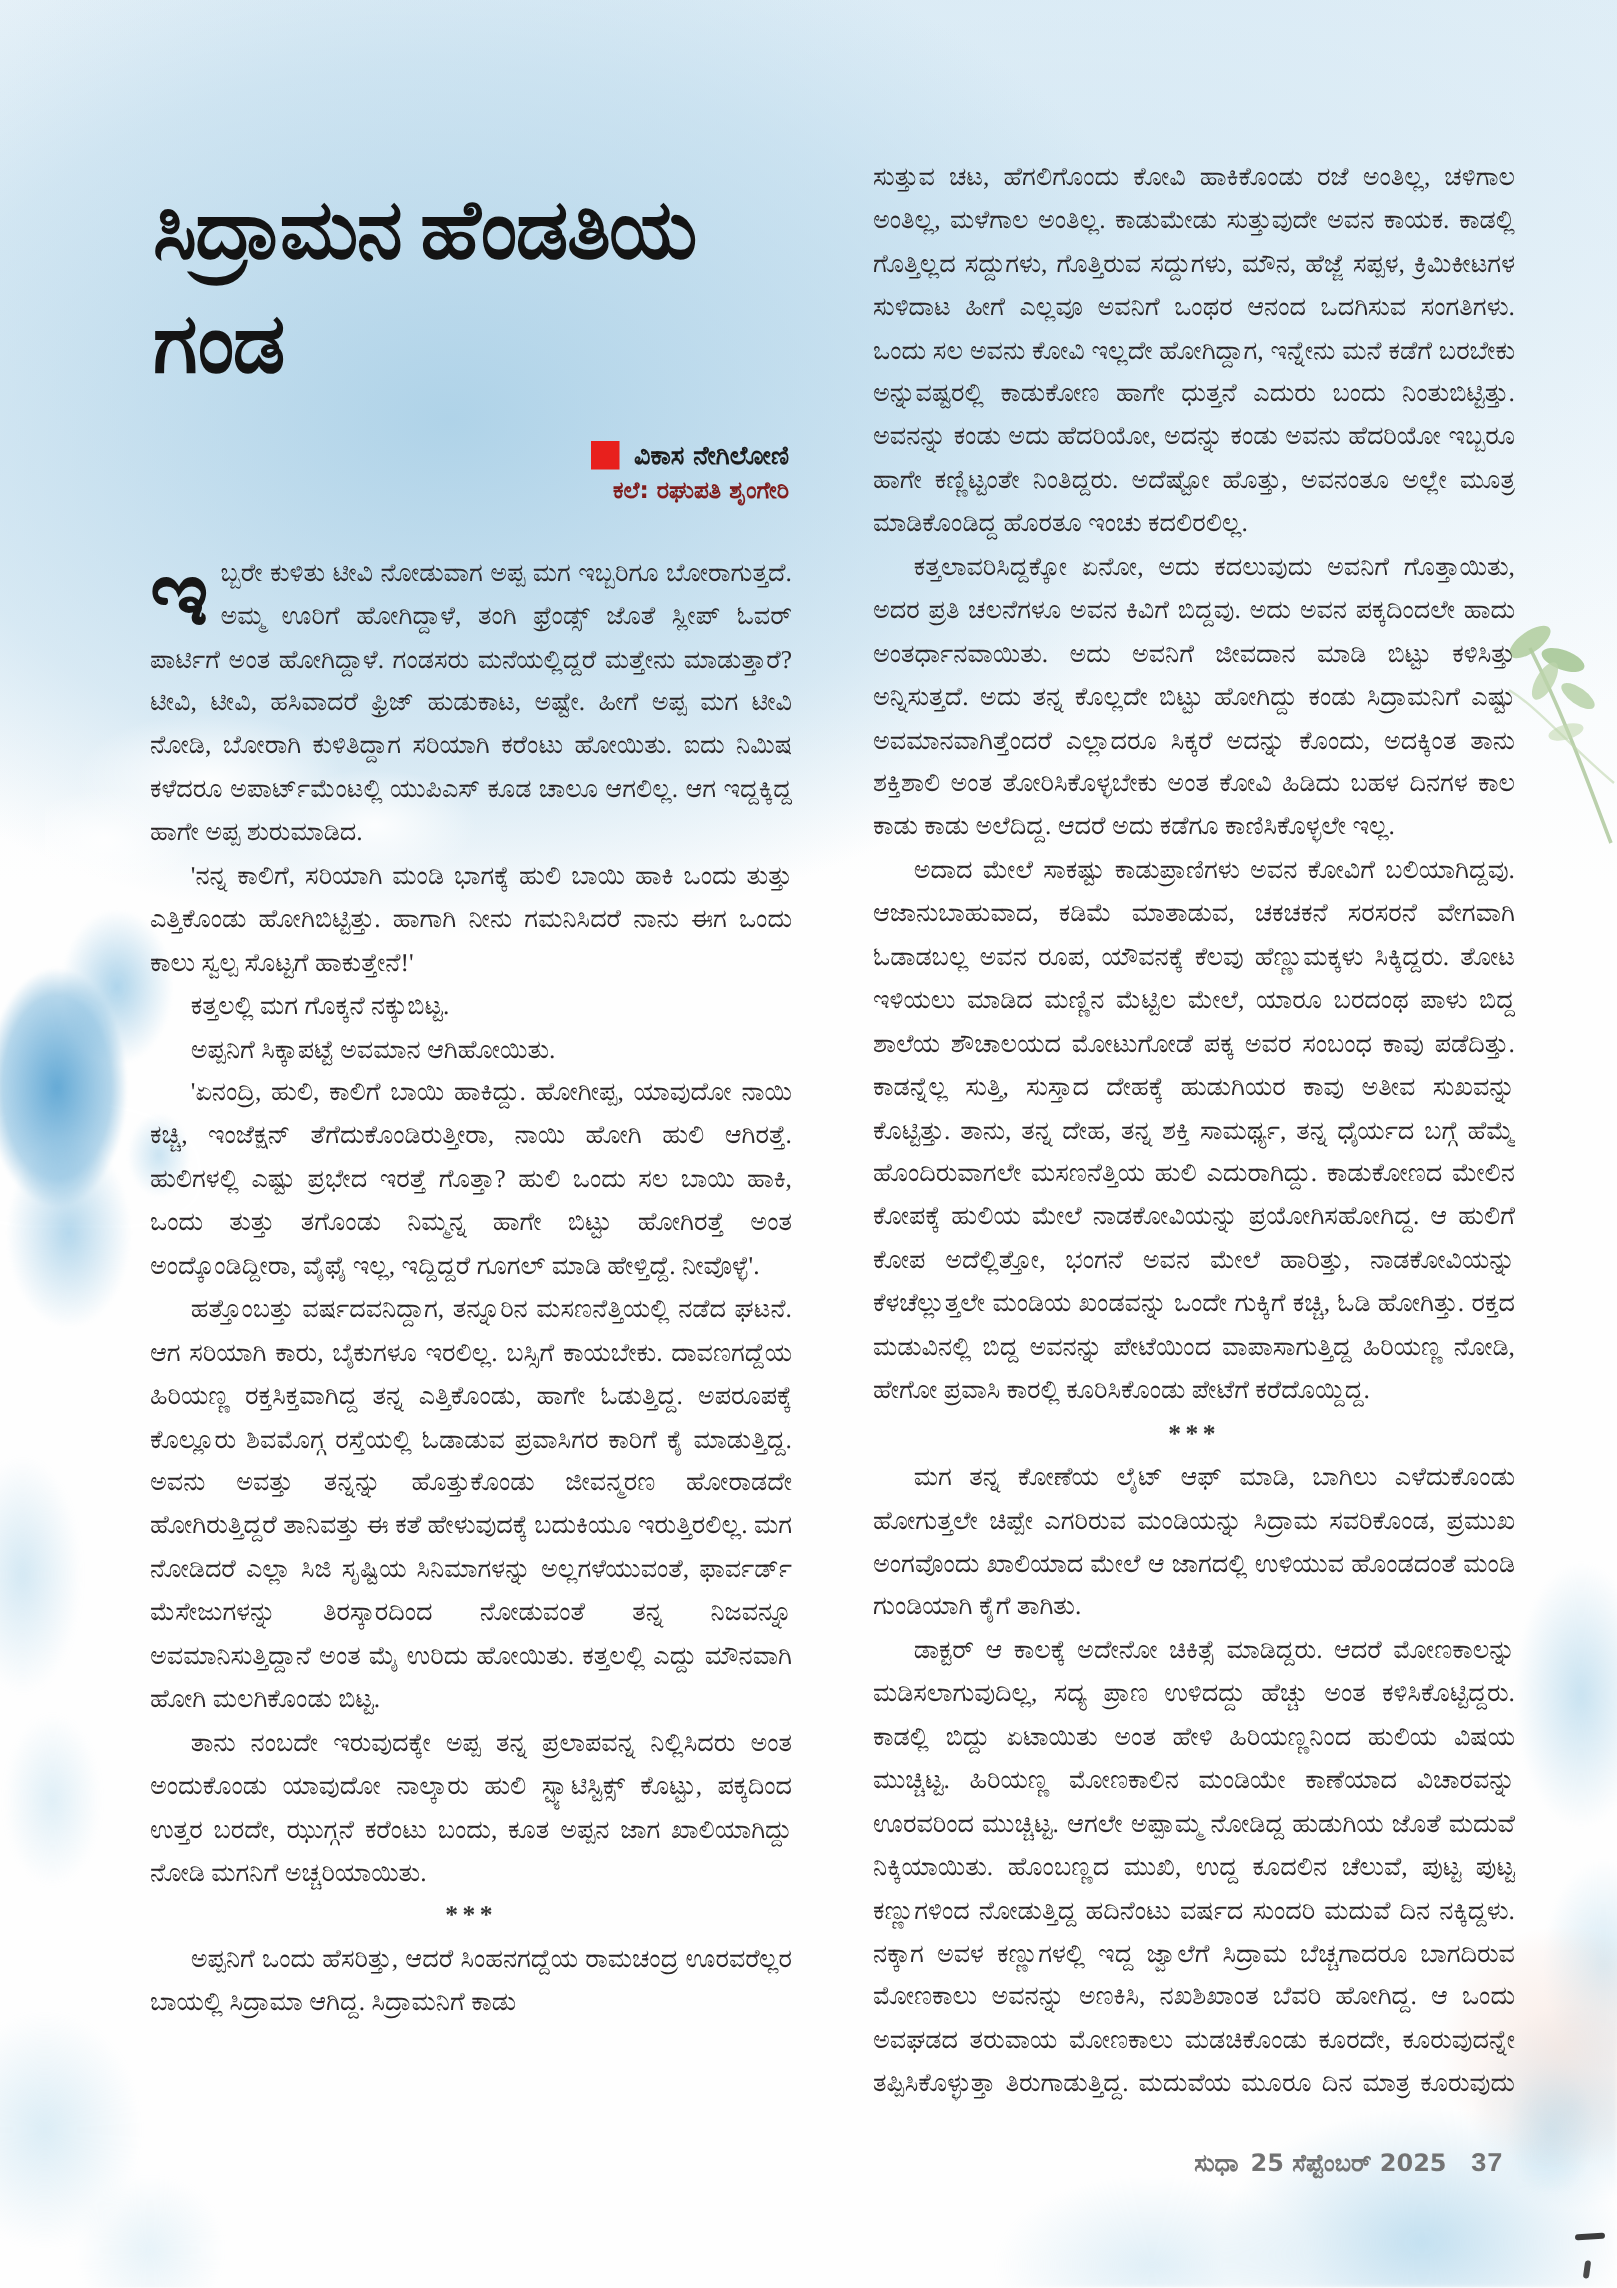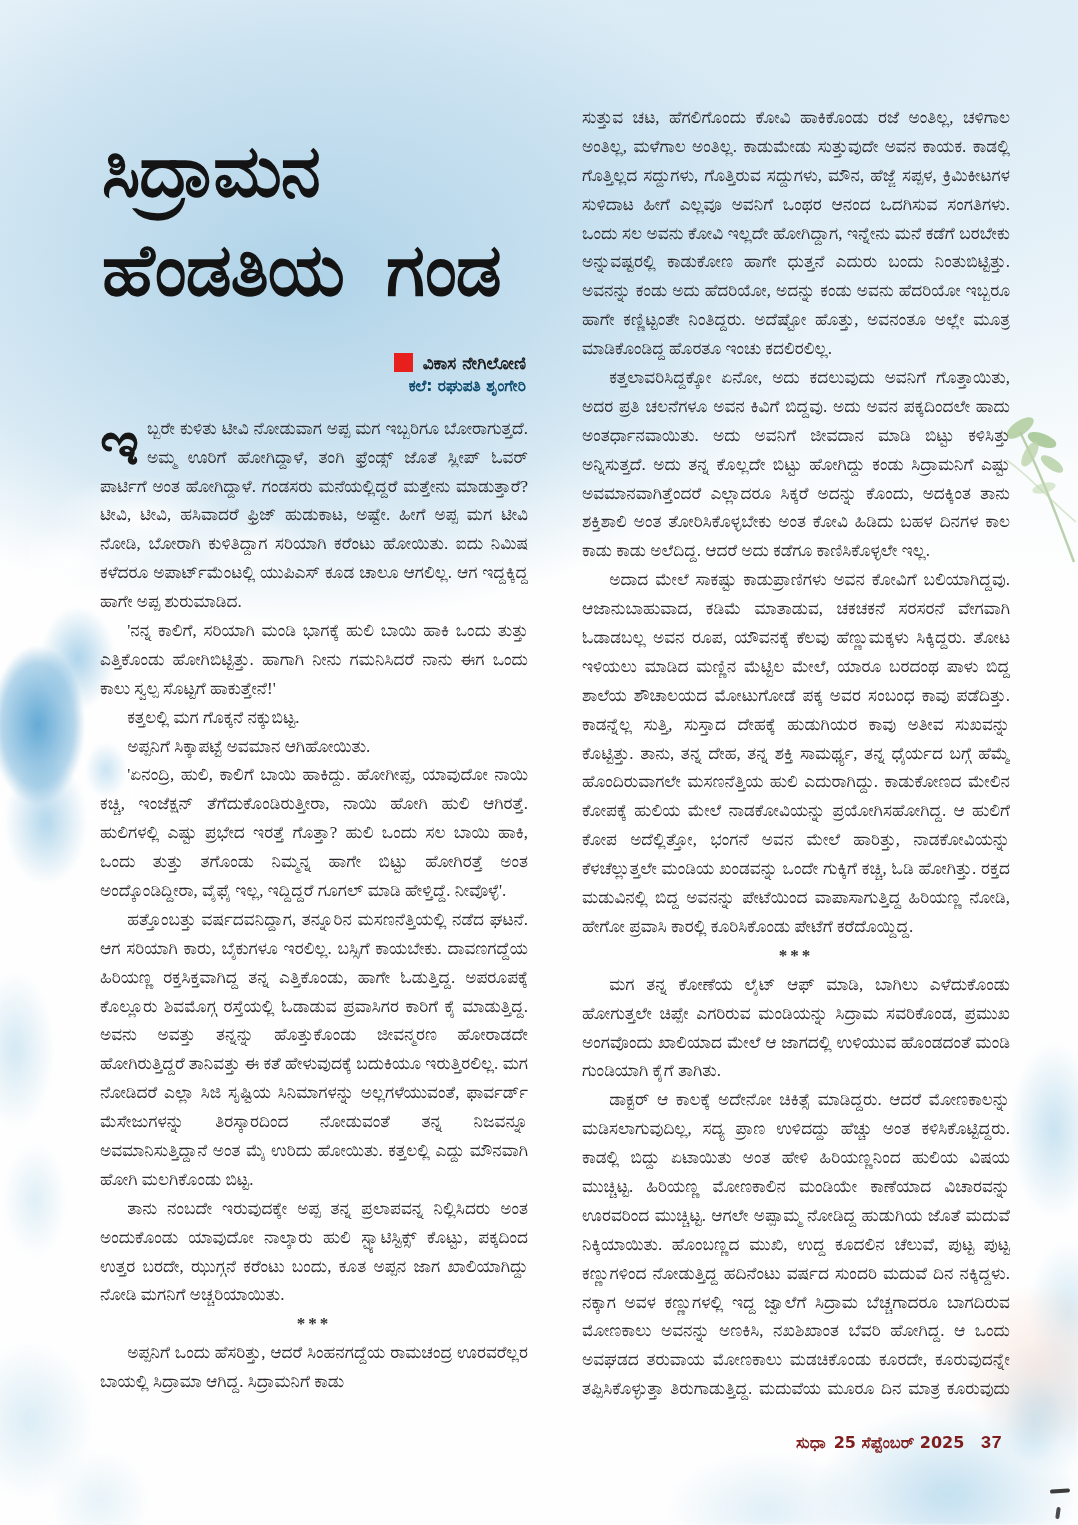--- a/index.html
+++ b/index.html
@@ -71,45 +71,45 @@
   .corner-mark{right:6px;bottom:4px;width:30px;height:34px;}
   .corner-dash{position:absolute;right:2px;top:2px;width:20px;height:4px;background:#3c3c3c;border-radius:2px;transform:rotate(-4deg);}
   .corner-dot{position:absolute;right:12px;bottom:2px;width:4px;height:12px;background:#4a4a4a;border-radius:2px;transform:rotate(8deg);}
 
   
   .col{position:absolute;width:428px;}
   .col-left{left:100px;top:112px;height:1300px;overflow:hidden;}
   .col-right{left:582px;top:104px;height:1300px;overflow:hidden;}
 
   .headline{
-    font-family:Liberation Mono, monospace;
-    font-size:72px;line-height:1.38;font-weight:bold;color:#141414;
-    letter-spacing:-1px;margin:16px 0 26px 2px;
+    font-family:Liberation Serif, serif;
+    font-size:55px;line-height:1.38;font-weight:bold;color:#141414;
+    letter-spacing:-1px;margin:4px 0 26px 2px;
   }
   .byline-row{
     display:flex;justify-content:flex-end;align-items:center;gap:10px;
     font-family:"DejaVu Sans","Liberation Sans",sans-serif;
     font-size:17px;font-weight:bold;color:#1c1c1c;margin:0 2px 4px 0;
   }
   .byline-marker{width:19px;height:19px;background:#e8201d;flex:0 0 auto;}
   .credit{
     text-align:right;font-family:"DejaVu Sans","Liberation Sans",sans-serif;
-    font-size:15.5px;font-weight:bold;color:#0c4a6e;margin:2px 2px 20px 0;
+    font-size:15.5px;font-weight:bold;color:#7f1d1d;margin:2px 2px 32px 0;
   }
   .body-text{font-size:17px;line-height:1.7;text-align:justify;color:#2b2627;}
   .body-text p.para{margin:0;text-indent:1.6em;}
   .body-text p.opening{text-indent:0;}
   .body-text p.separator{text-indent:0;text-align:center;letter-spacing:3px;font-weight:bold;color:#333;}
   .dropcap{
     float:left;font-size:60px;line-height:0.82;font-weight:bold;color:#171717;
     padding:4px 8px 0 0;font-family:"DejaVu Sans","Liberation Sans",sans-serif;
   }
   .footer{
     position:absolute;right:76px;bottom:72px;display:flex;align-items:baseline;gap:8px;
-    font-family:"DejaVu Sans","Liberation Sans",sans-serif;font-weight:bold;color:#7f1d1d;
+    font-family:"DejaVu Sans","Liberation Sans",sans-serif;font-weight:bold;color:#737373;
   }
   .footer .mag, .footer .date{font-size:16px;}
   .footer .pageno{font-size:18px;margin-left:8px;font-family:Liberation Mono, monospace;}
 </style>
 </head>
 <body>
 
 <div class="decor sky"></div>
 <div class="decor cloud1"></div>
 <div class="decor cloud-outline"></div>

